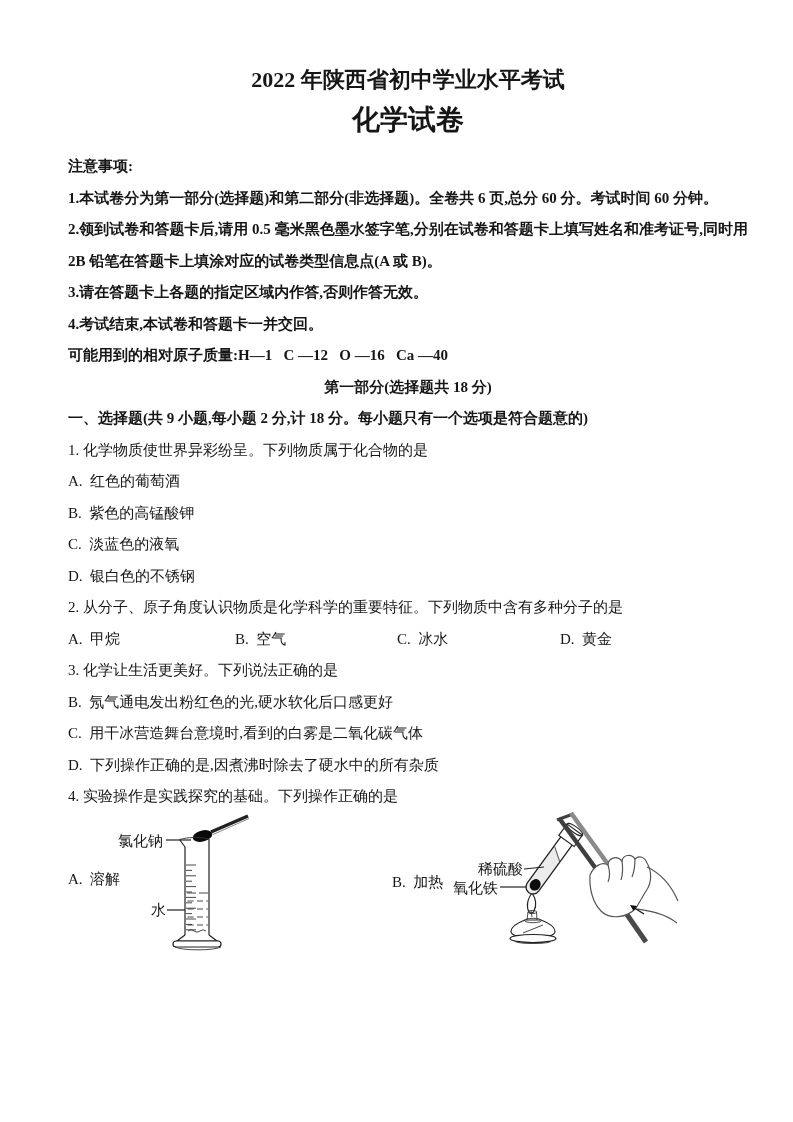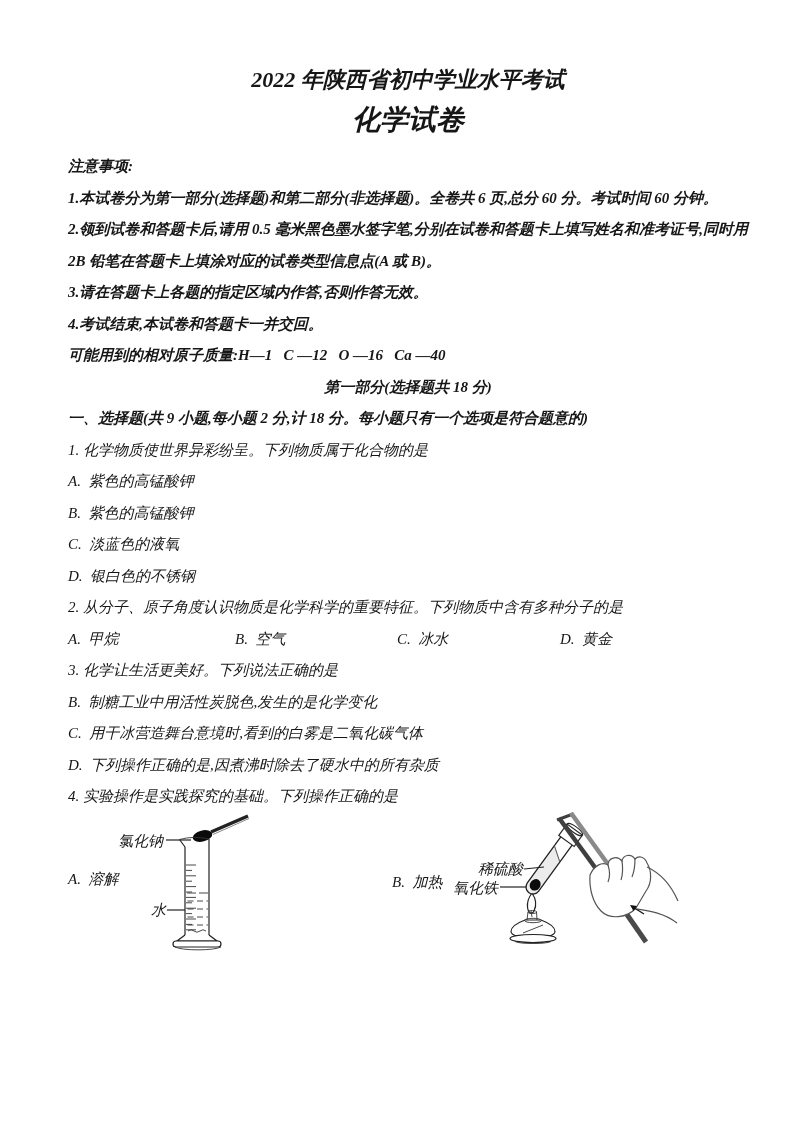--- a/index.html
+++ b/index.html
@@ -2,21 +2,21 @@
 <html><head>
 <meta charset="utf-8">
 <style>
   html,body{margin:0;padding:0;background:#ffffff;}
   body{
     width:793px;height:1122px;overflow:hidden;
     color:#161616;
     font-family:"Liberation Serif","DejaVu Serif",serif;
     position:relative;
   }
-  .sheet{box-sizing:border-box;width:793px;height:820px;padding:64px 45px 0 68px;font-style:italic;}
+  .sheet{box-sizing:border-box;width:793px;height:820px;padding:64px 45px 0 68px;}
   .title{font-size:22px;font-weight:bold;text-align:center;line-height:32px;}
   .subtitle{font-size:28px;font-weight:bold;text-align:center;line-height:31px;margin-top:8px;}
   p{margin:0;line-height:31.5px;}
   .notice{margin-top:16px;}
   .bold{font-weight:bold;font-size:15px;text-align:justify;}
   .atomic{white-space:pre-wrap;text-align:left;}
   .centered{text-align:center;}
   .q{font-size:15px;white-space:pre-wrap;}
   .opt-row{display:flex;font-size:15px;line-height:31.5px;white-space:pre-wrap;}
   .opt-row .c1{width:167px;}
@@ -47,39 +47,39 @@
     <p class="bold">3.请在答题卡上各题的指定区域内作答,否则作答无效。</p>
     <p class="bold">4.考试结束,本试卷和答题卡一并交回。</p>
     <p class="bold atomic">可能用到的相对原子质量:H—1   C —12   O —16   Ca —40</p>
   </div>
 
   <p class="bold centered">第一部分(选择题共 18 分)</p>
   <p class="bold">一、选择题(共 9 小题,每小题 2 分,计 18 分。每小题只有一个选项是符合题意的)</p>
 
   <div>
     <p class="q">1. 化学物质使世界异彩纷呈。下列物质属于化合物的是</p>
-    <p class="q">A.  紫色的高锰酸钾</p>
+    <p class="q">A.  红色的葡萄酒</p>
     <p class="q">B.  紫色的高锰酸钾</p>
     <p class="q">C.  淡蓝色的液氧</p>
     <p class="q">D.  银白色的不锈钢</p>
   </div>
 
   <div>
     <p class="q">2. 从分子、原子角度认识物质是化学科学的重要特征。下列物质中含有多种分子的是</p>
     <div class="opt-row">
       <span class="c1">A.  甲烷</span>
       <span class="c2">B.  空气</span>
       <span class="c3">C.  冰水</span>
       <span class="c4">D.  黄金</span>
     </div>
   </div>
 
   <div>
     <p class="q">3. 化学让生活更美好。下列说法正确的是</p>
-    <p class="q">B.  制糖工业中用活性炭脱色,发生的是化学变化</p>
+    <p class="q">B.  氖气通电发出粉红色的光,硬水软化后口感更好</p>
     <p class="q">C.  用干冰营造舞台意境时,看到的白雾是二氧化碳气体</p>
     <p class="q">D.  下列操作正确的是,因煮沸时除去了硬水中的所有杂质</p>
   </div>
 
   <div>
     <p class="q">4. 实验操作是实践探究的基础。下列操作正确的是</p>
 
     <div class="figure">
 
       <span class="fig-label fig-a-label">A.  溶解</span>

